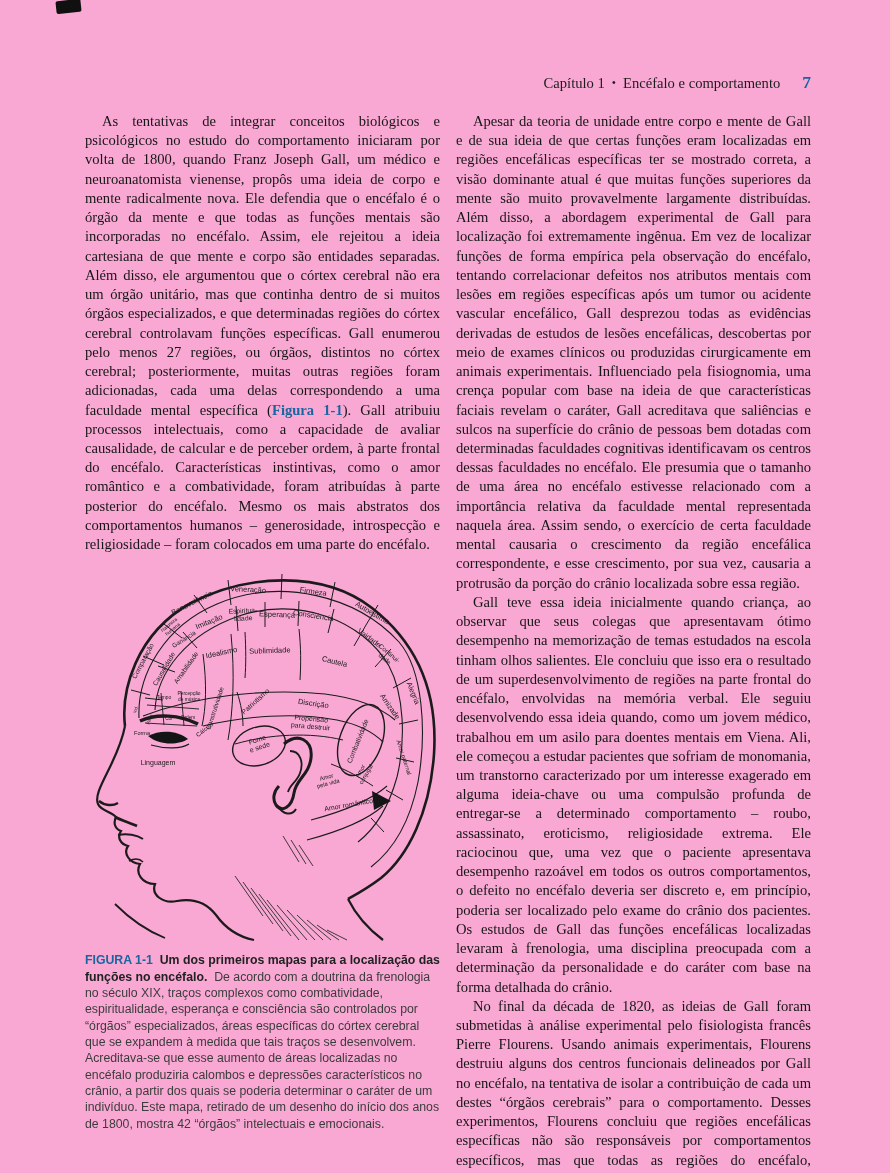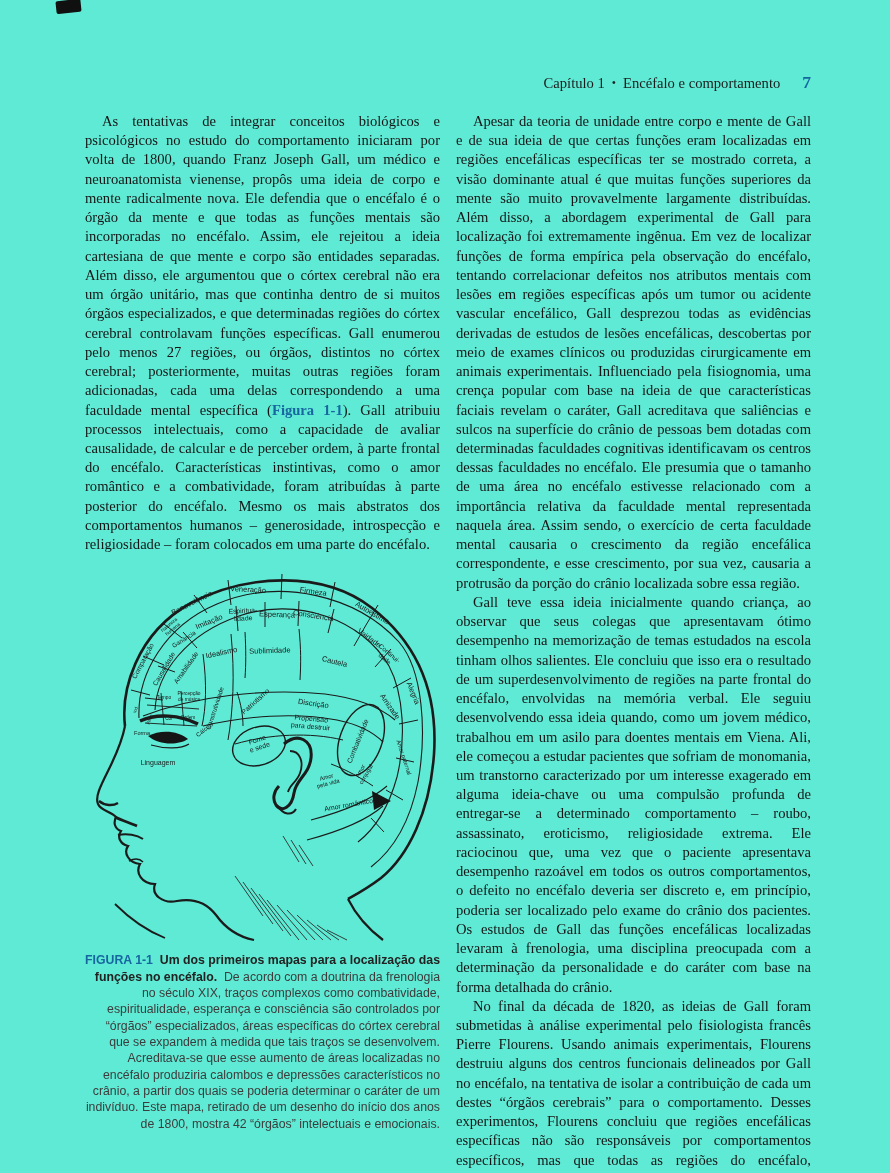--- a/index.html
+++ b/index.html
@@ -1,30 +1,30 @@
 <!DOCTYPE html>
 <html><head>
 <meta charset="utf-8">
 <style>
   html,body{margin:0;padding:0;}
   body{width:890px;height:1173px;background:#ffffff;font-family:"Liberation Serif",serif;color:#1a1a1a;position:relative;overflow:hidden;}
-  .page{position:absolute;inset:0;background:#5eead4;}
+  .page{position:absolute;inset:0;background:#f9a8d4;}
   .corner-mark{position:absolute;top:0;left:56px;width:25px;height:13px;background:#101010;transform:rotate(-6deg);border-radius:2px;}
   .header{position:absolute;top:72px;left:85px;width:726px;text-align:right;font-size:14.6px;color:#1c1c1c;}
   .header .sep{margin:0 7px;font-size:12px;position:relative;top:-1px;}
   .header .pagenum{display:inline-block;margin-left:22px;font-weight:bold;font-size:17.5px;color:#1766a0;}
   .columns{position:absolute;top:112px;left:85px;width:726px;display:flex;gap:16px;}
   .col{width:355px;text-align:justify;font-size:14.6px;line-height:1.318;color:#161616;}
   .col p{margin:0;}
   .col p.indent{text-indent:17px;}
   .figref{color:#1766a0;font-weight:bold;cursor:pointer;}
   .ital{}
   .figure-block{margin-top:20px;}
   .figure-block svg{display:block;}
-  .caption{font-family:"Liberation Sans",sans-serif;font-size:12.3px;line-height:1.33;color:#3c3c3c;text-align:right;margin-top:10px;}
+  .caption{font-family:"Liberation Sans",sans-serif;font-size:12.3px;line-height:1.33;color:#3c3c3c;text-align:left;margin-top:10px;}
   .caption .cap-label{color:#1766a0;font-weight:bold;}
   .caption .cap-title{color:#222;font-weight:bold;}
   svg text{font-family:"Liberation Sans",sans-serif;fill:#1a1a1a;}
   .mapline{fill:none;stroke:#1b1b1b;}
 </style>
 </head>
 <body>
 
 <div class="page">
 

